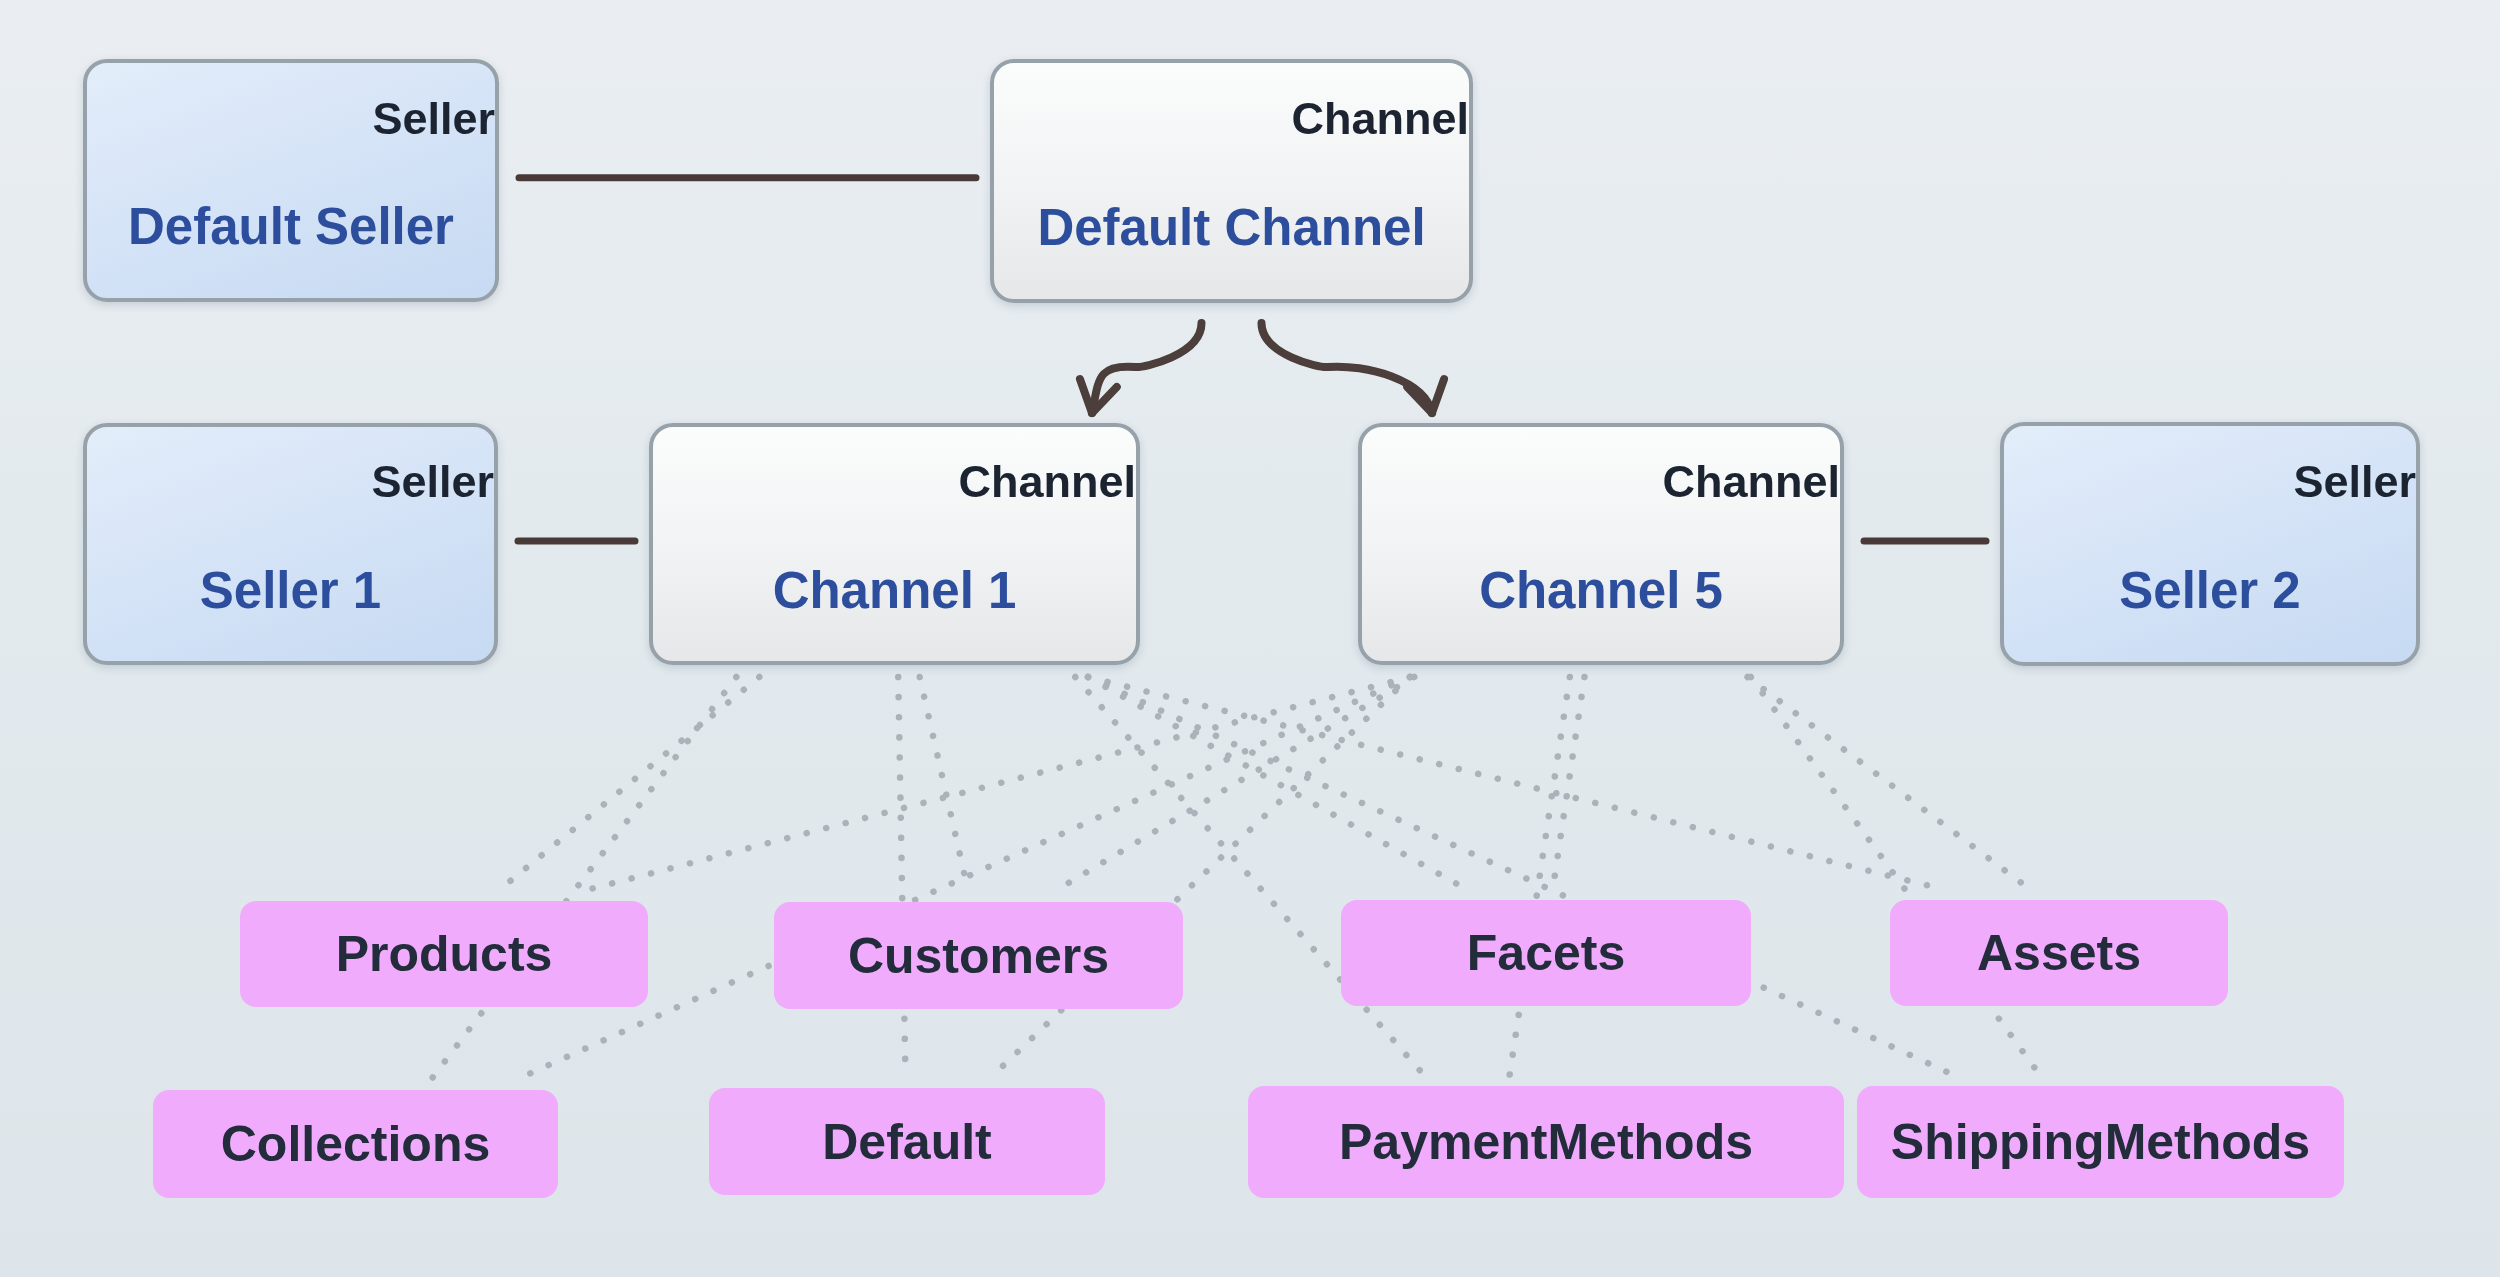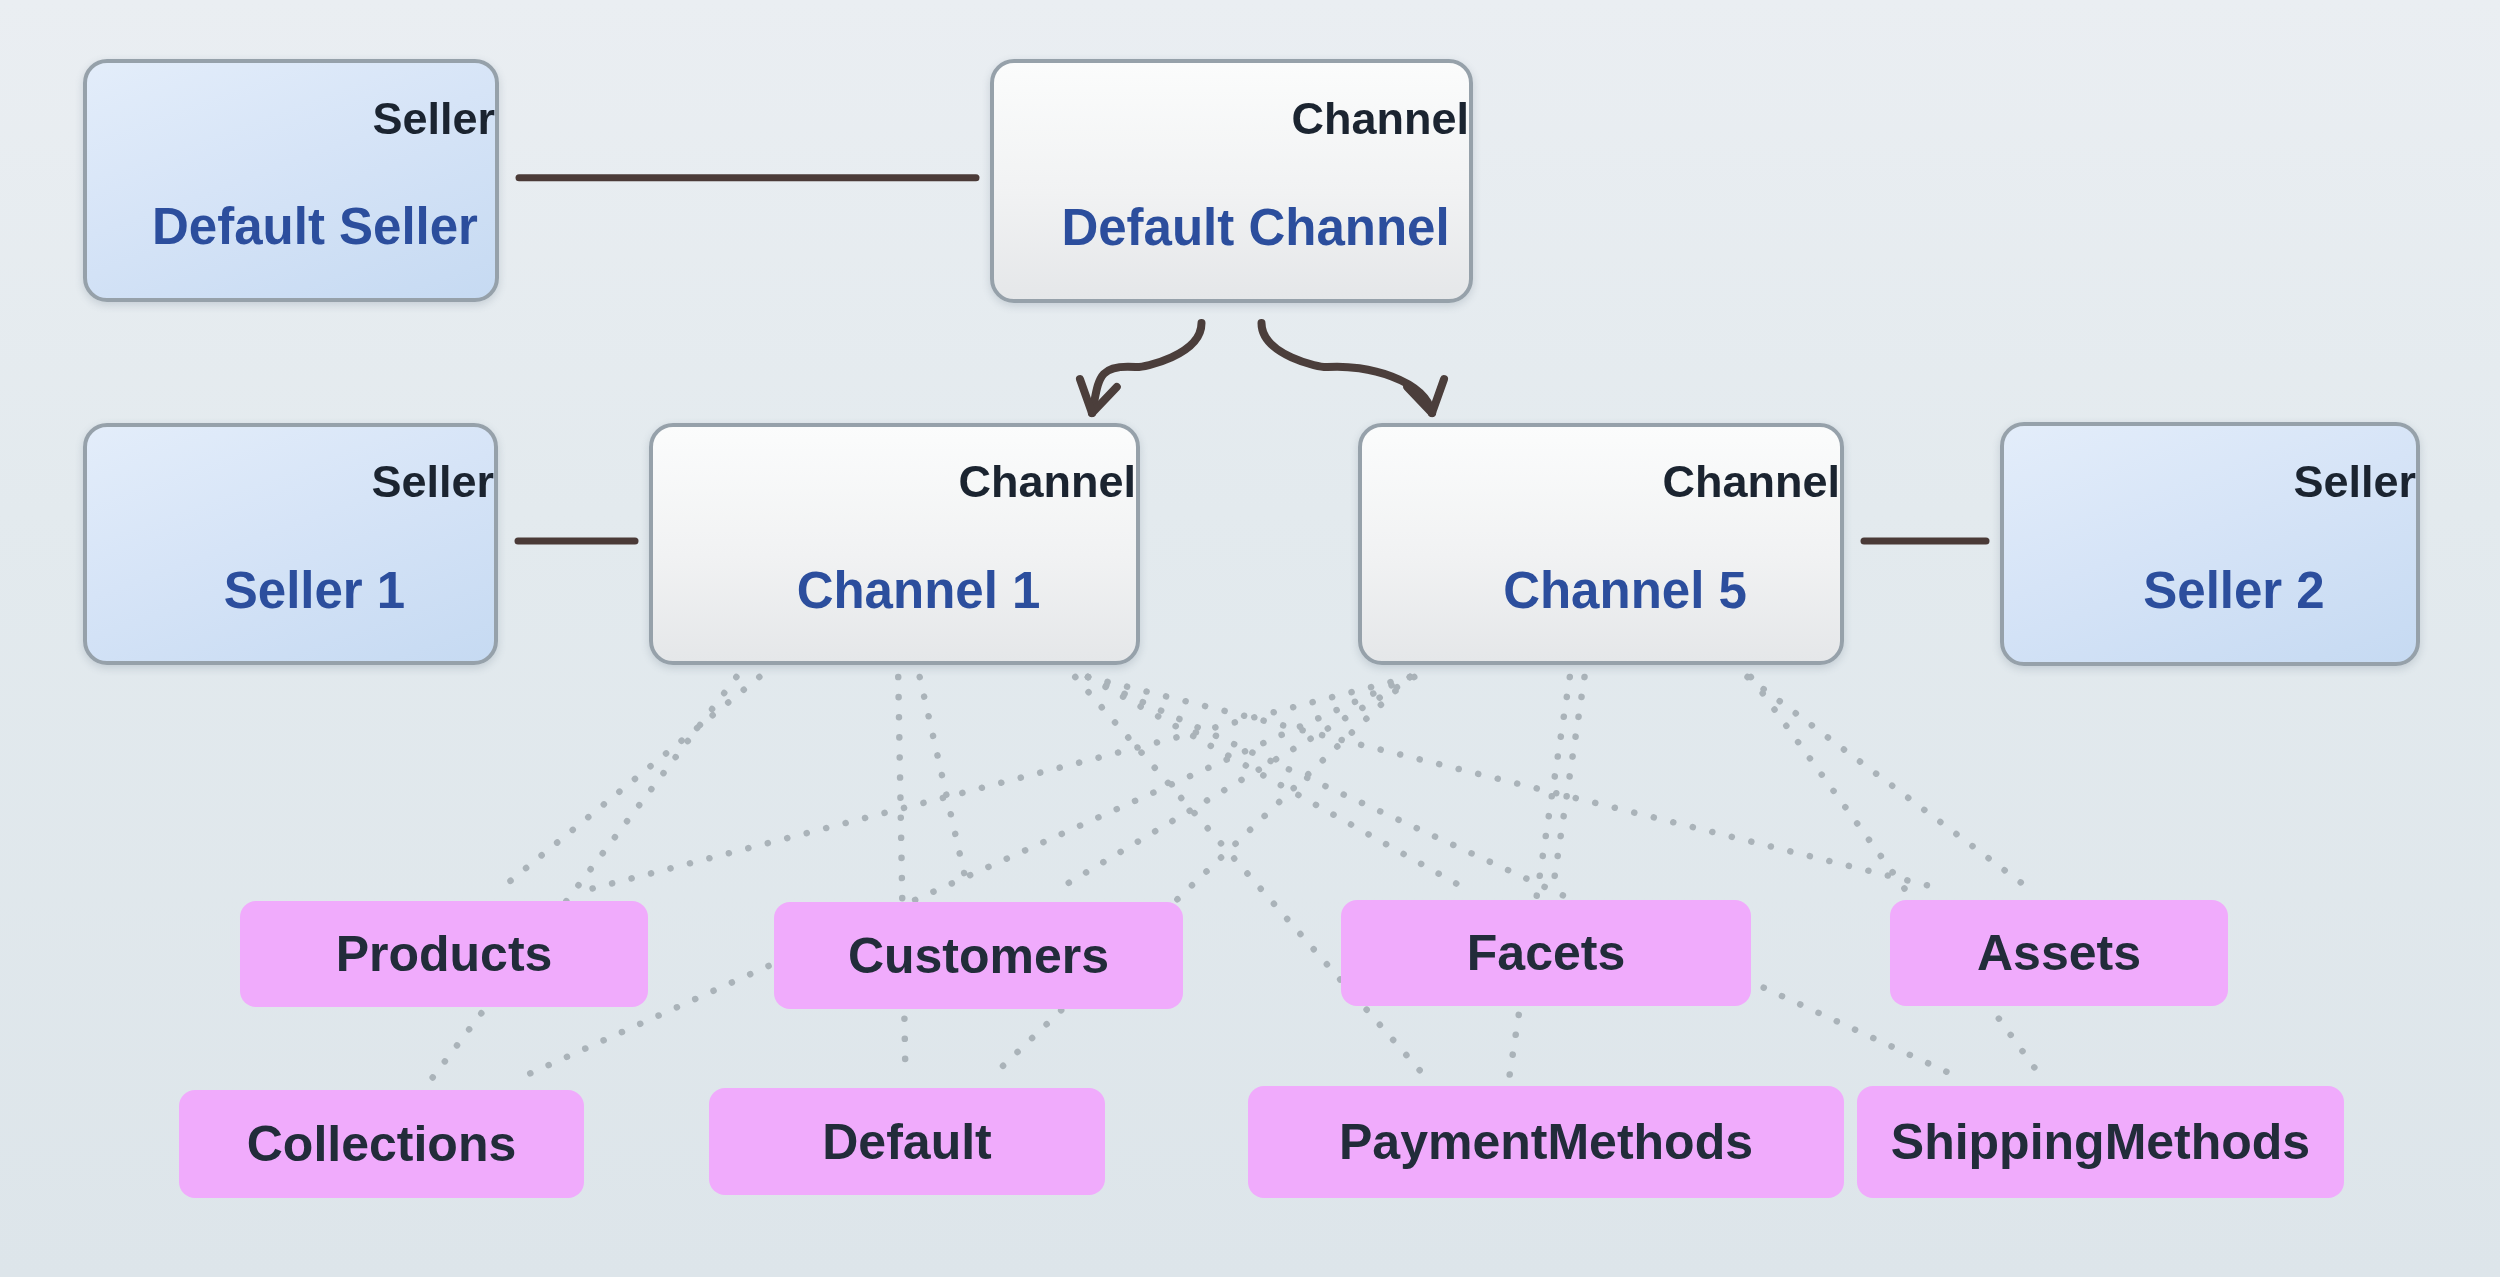--- a/index.html
+++ b/index.html
@@ -22,41 +22,41 @@
   }
   .big-node.channel{
     background:linear-gradient(180deg,#fbfcfc 0%,#f1f2f3 55%,#e5e7e9 100%);
   }
   .node-title{
     position:absolute;left:0;top:13%;width:100%;text-align:right;
     font-size:45px;font-weight:700;color:#1b2430;line-height:1.1;
   }
   .node-subtitle{
     position:absolute;left:0;top:58%;width:100%;text-align:center;
-    font-size:51px;font-weight:700;color:#2c4e9d;line-height:1.1;padding-left:24px;
+    font-size:51px;font-weight:700;color:#2c4e9d;line-height:1.1;
   }
   .entity{
     position:absolute;z-index:2;border-radius:16px;
     background:#f0abfc;
     display:flex;align-items:center;justify-content:center;
     font-size:50px;font-weight:700;color:#222c3a;
   }
 
   
   #n-default_seller{left:83px;top:59px;width:408px;height:235px;}
   #n-default_channel{left:990px;top:59px;width:475px;height:236px;}
   #n-seller1{left:83px;top:423px;width:407px;height:234px;}
   #n-channel1{left:649px;top:423px;width:483px;height:234px;}
   #n-channel2{left:1358px;top:423px;width:478px;height:234px;}
   #n-seller2{left:2000px;top:422px;width:412px;height:236px;}
   #n-products{left:240px;top:901px;width:408px;height:106px;}
   #n-customers{left:774px;top:902px;width:409px;height:107px;}
   #n-facets{left:1341px;top:900px;width:410px;height:106px;}
   #n-assets{left:1890px;top:900px;width:338px;height:106px;}
-  #n-collections{left:179px;top:1090px;width:405px;height:108px;}
+  #n-collections{left:153px;top:1090px;width:405px;height:108px;}
   #n-orders{left:709px;top:1088px;width:396px;height:107px;}
   #n-payment_methods{left:1248px;top:1086px;width:596px;height:112px;}
   #n-shipping_methods{left:1857px;top:1086px;width:487px;height:112px;}
 </style>
 </head>
 <body>
 
 <div id="stage">
   <svg id="edges" width="2500" height="1277">
       <line x1="759.35" y1="677" x2="498.06" y2="891" stroke="#aab3b9" stroke-width="6.5" stroke-linecap="round" stroke-dasharray="0.1 20"></line>

